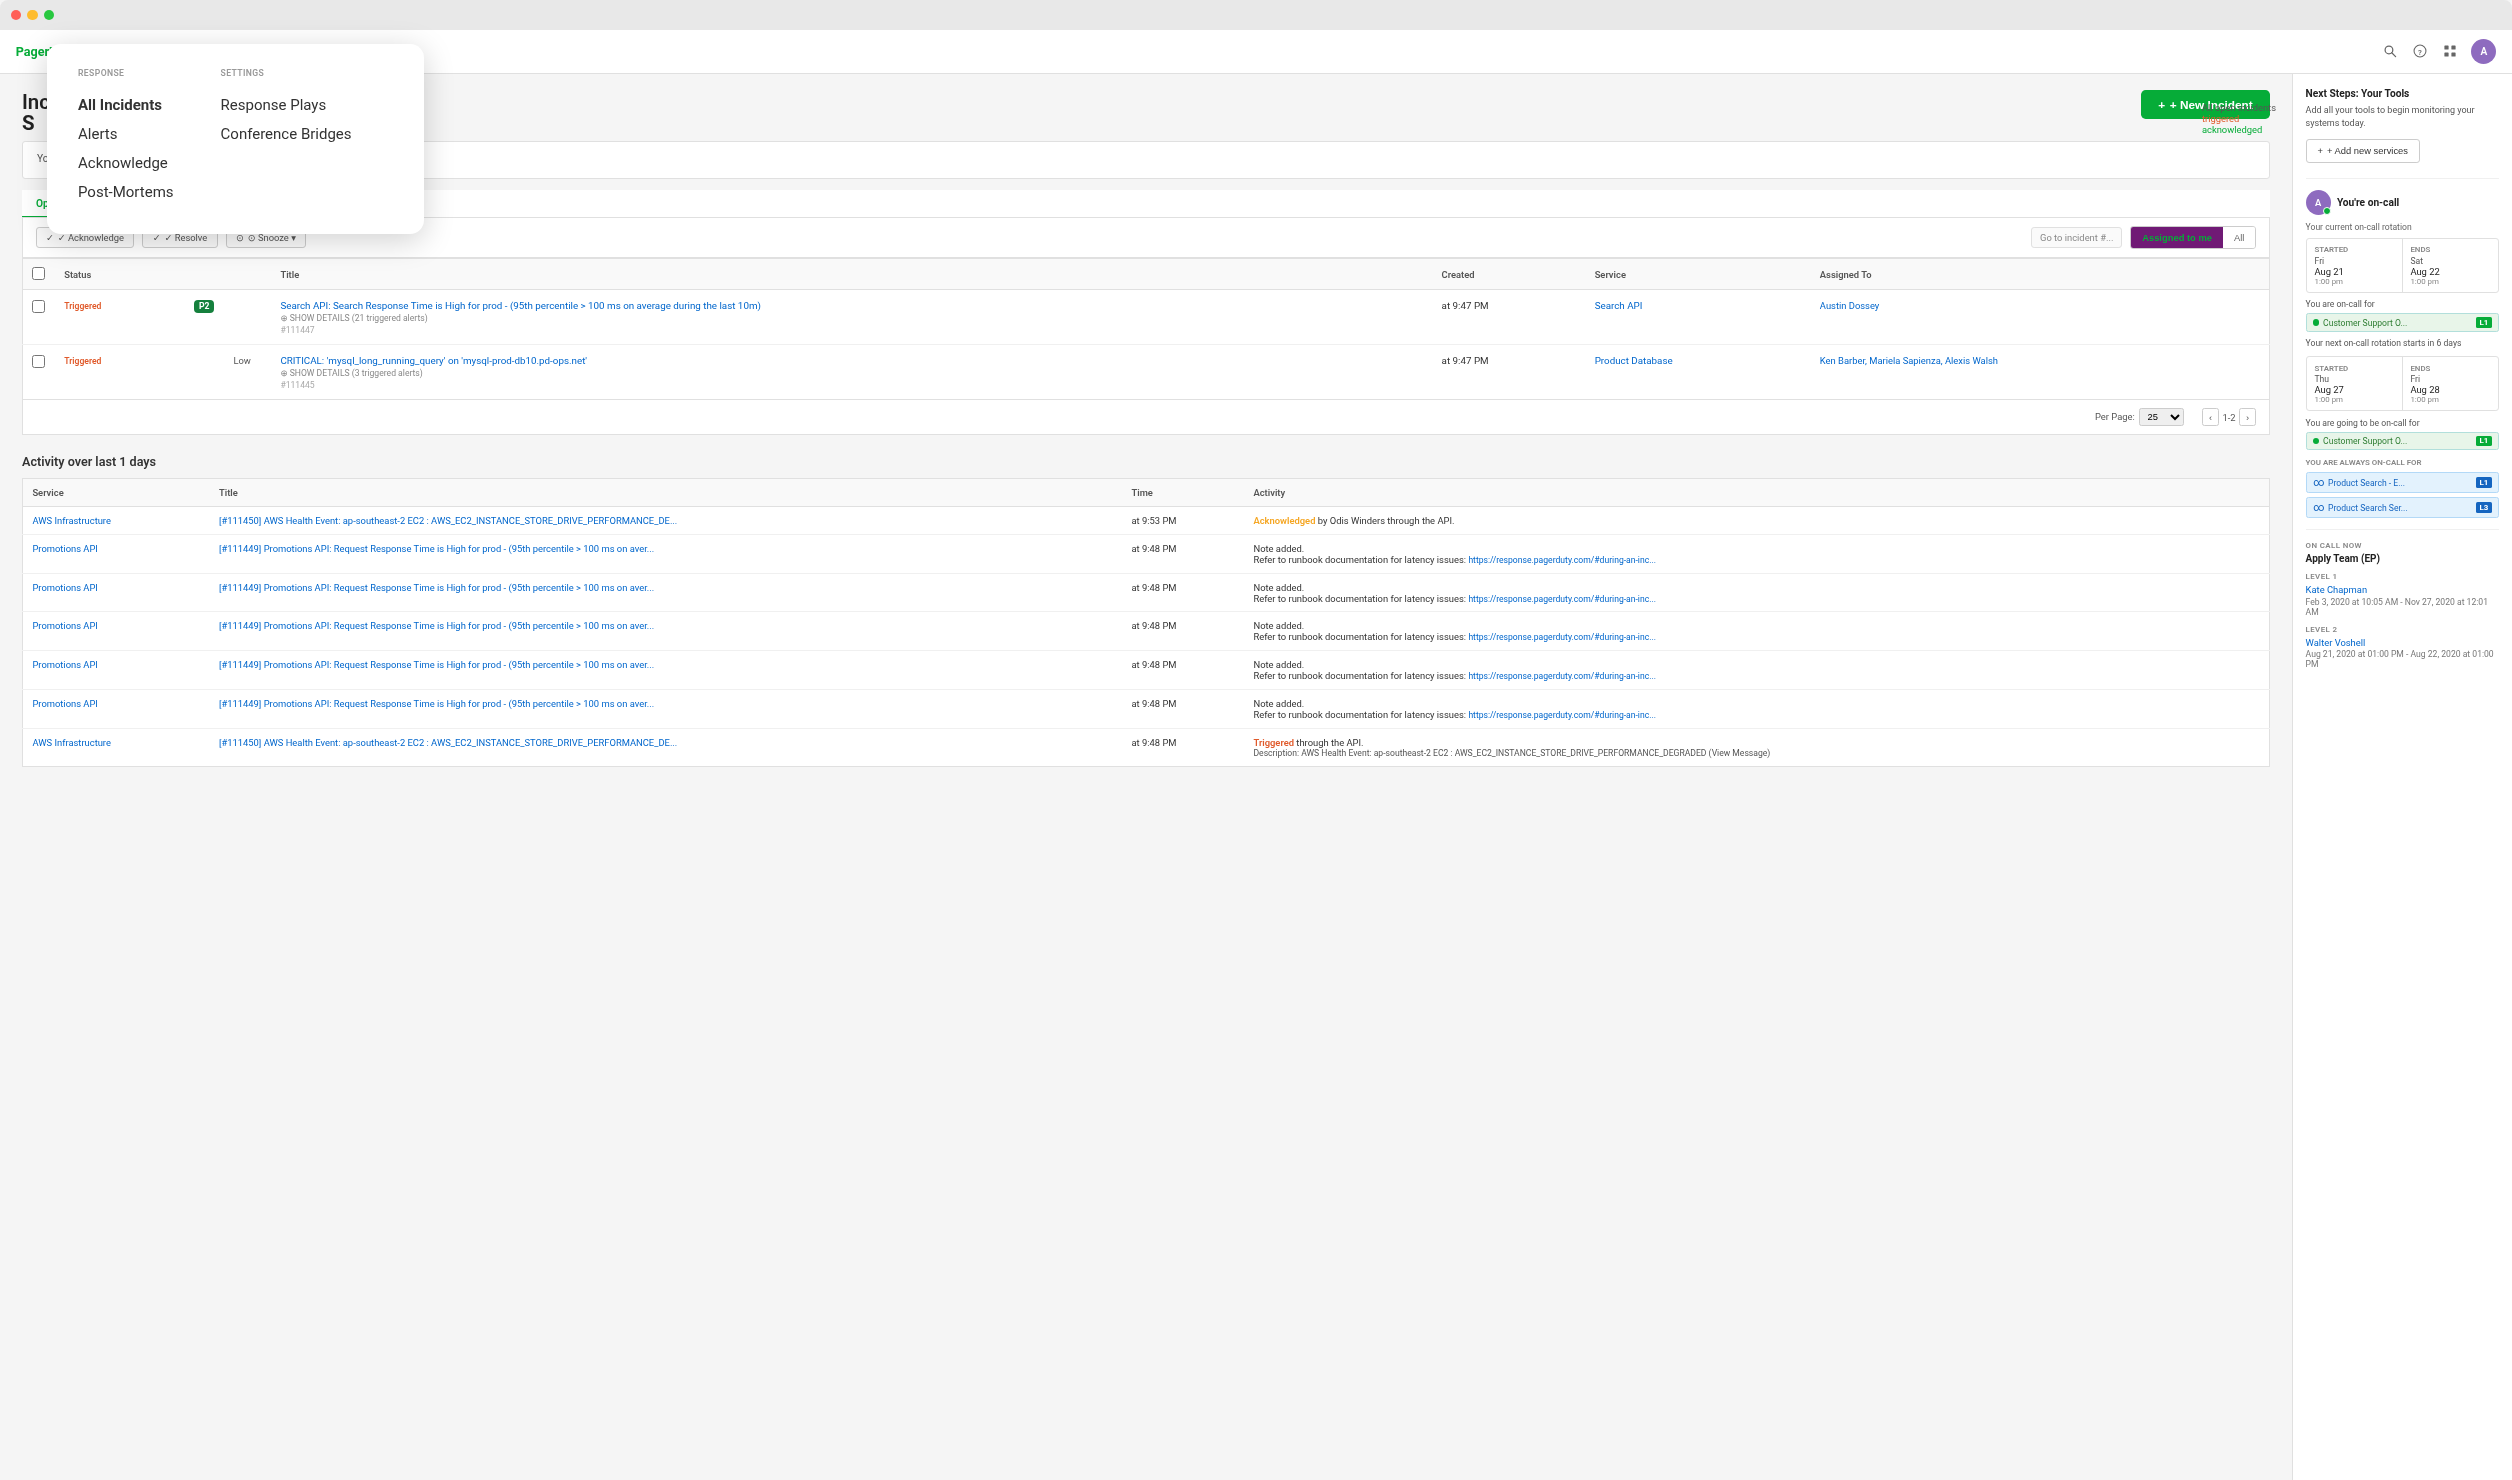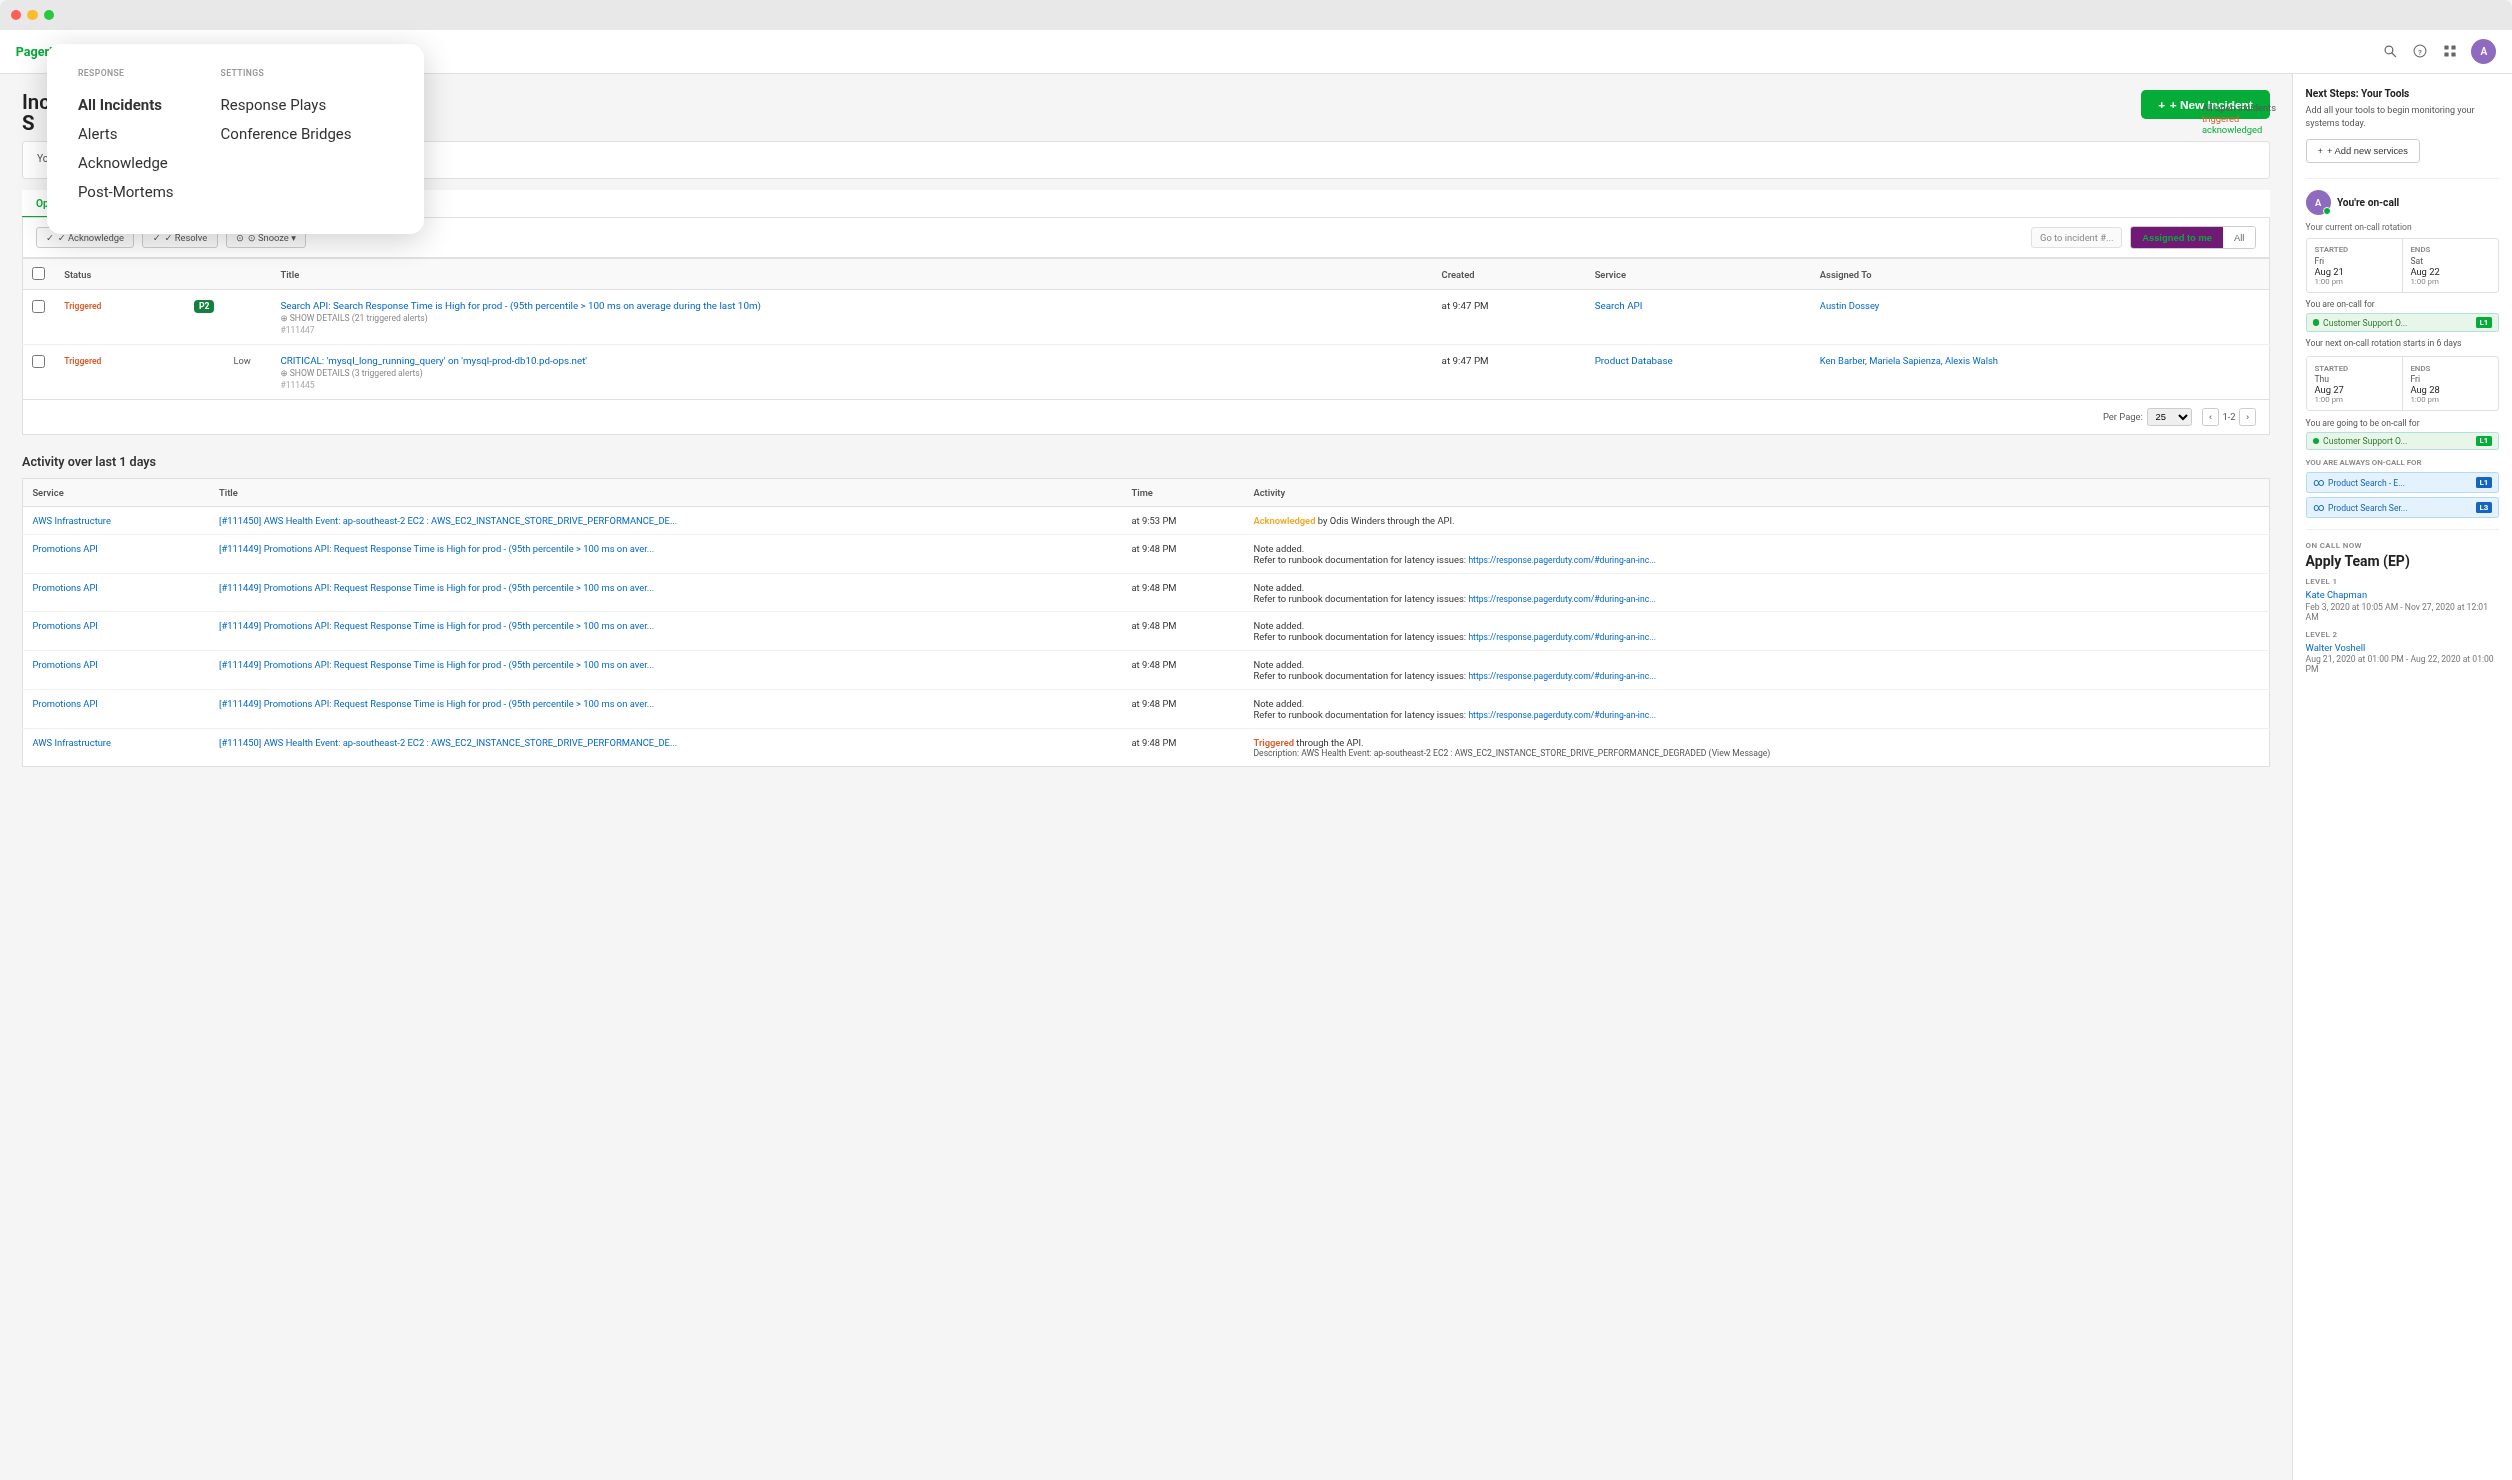--- a/index.html
+++ b/index.html
@@ -279,29 +279,29 @@
       display: inline-block;
     }
     .incident-link { color: #0066cc; text-decoration: none; font-size: 9.8px; }
     .show-details { color: #888; font-size: 8.6px; cursor: pointer; margin-top: 2.4px; }
     .incident-num { color: #aaa; font-size: 8.6px; margin-top: 1.6px; }
     .service-link { color: #0066cc; text-decoration: none; }
     .assigned-link { color: #0066cc; text-decoration: none; font-size: 9.4px; }
 
     .pagination {
       display: flex;
-      align-items: center;
+      align-items: flex-end;
       justify-content: flex-end;
       padding: 7.9px 12.6px;
       background: #fff;
       border: 0.8px solid #e0e0e0;
       border-top: none;
       font-size: 9.4px;
       color: #555;
-      gap: 10px;
+      gap: 18px;
     }
     .per-page { display: flex; align-items: center; gap: 4.7px; }
     .per-page select { font-size: 9.4px; padding: 1.6px 3.1px; border: 0.8px solid #ccc; border-radius: 2.4px; }
     .page-nav { display: flex; align-items: center; gap: 3.1px; }
     .page-btn { background: none; border: 0.8px solid #ccc; border-radius: 2.4px; padding: 2.4px 6.3px; cursor: pointer; font-size: 9.4px; color: #555; }
 
     
     .activity-section { margin-top: 19px; }
     .activity-title { font-size: 12.6px; font-weight: 600; color: #333; margin-bottom: 9.4px; }
     .activity-table {
@@ -432,21 +432,21 @@
       font-size: 8.6px;
       color: #1565c0;
       margin-bottom: 3.9px;
     }
     .always-badge .inf-dot { font-size: 11px; color: #1565c0; }
 
     .divider { border: none; border-top: 0.8px solid #f0f0f0; margin: 11px 0; }
 
     .on-call-now-section { }
     .on-call-now-title { font-size: 7.9px; color: #888; text-transform: uppercase; font-weight: 600; margin-bottom: 3.1px; letter-spacing: 0.4px; }
-    .on-call-now-team { font-size: 14px; font-weight: 700; color: #222; margin-bottom: 7.9px; }
+    .on-call-now-team { font-size: 10px; font-weight: 700; color: #222; margin-bottom: 7.9px; }
 
     .level-label { font-size: 7.9px; color: #888; text-transform: uppercase; font-weight: 600; margin-bottom: 3.1px; letter-spacing: 0.4px; }
     .person-name { font-size: 9.4px; color: #0066cc; margin-bottom: 1.6px; }
     .person-dates { font-size: 8.6px; color: #777; margin-bottom: 7.9px; }
   </style>
 </head>
 <body>
 
 <div class="window-chrome">
   <div class="traffic-light tl-red"></div>

